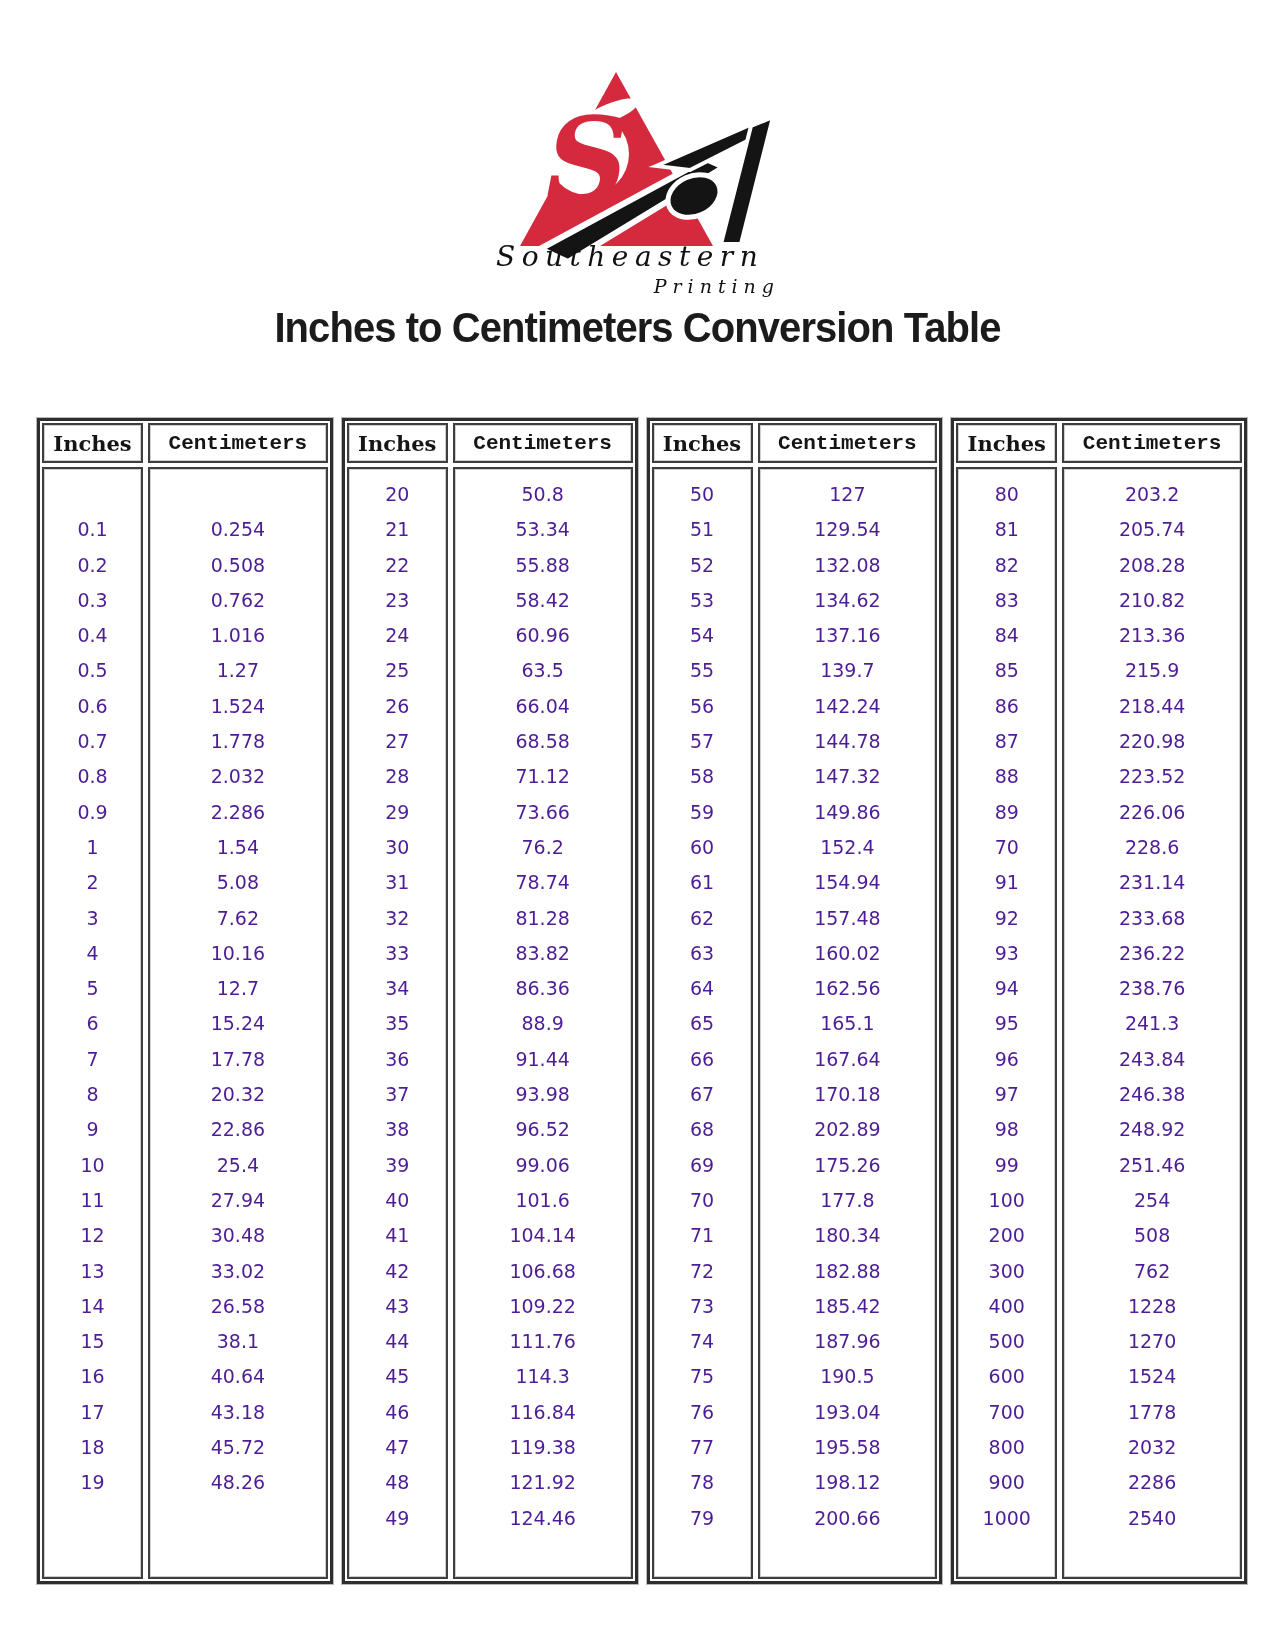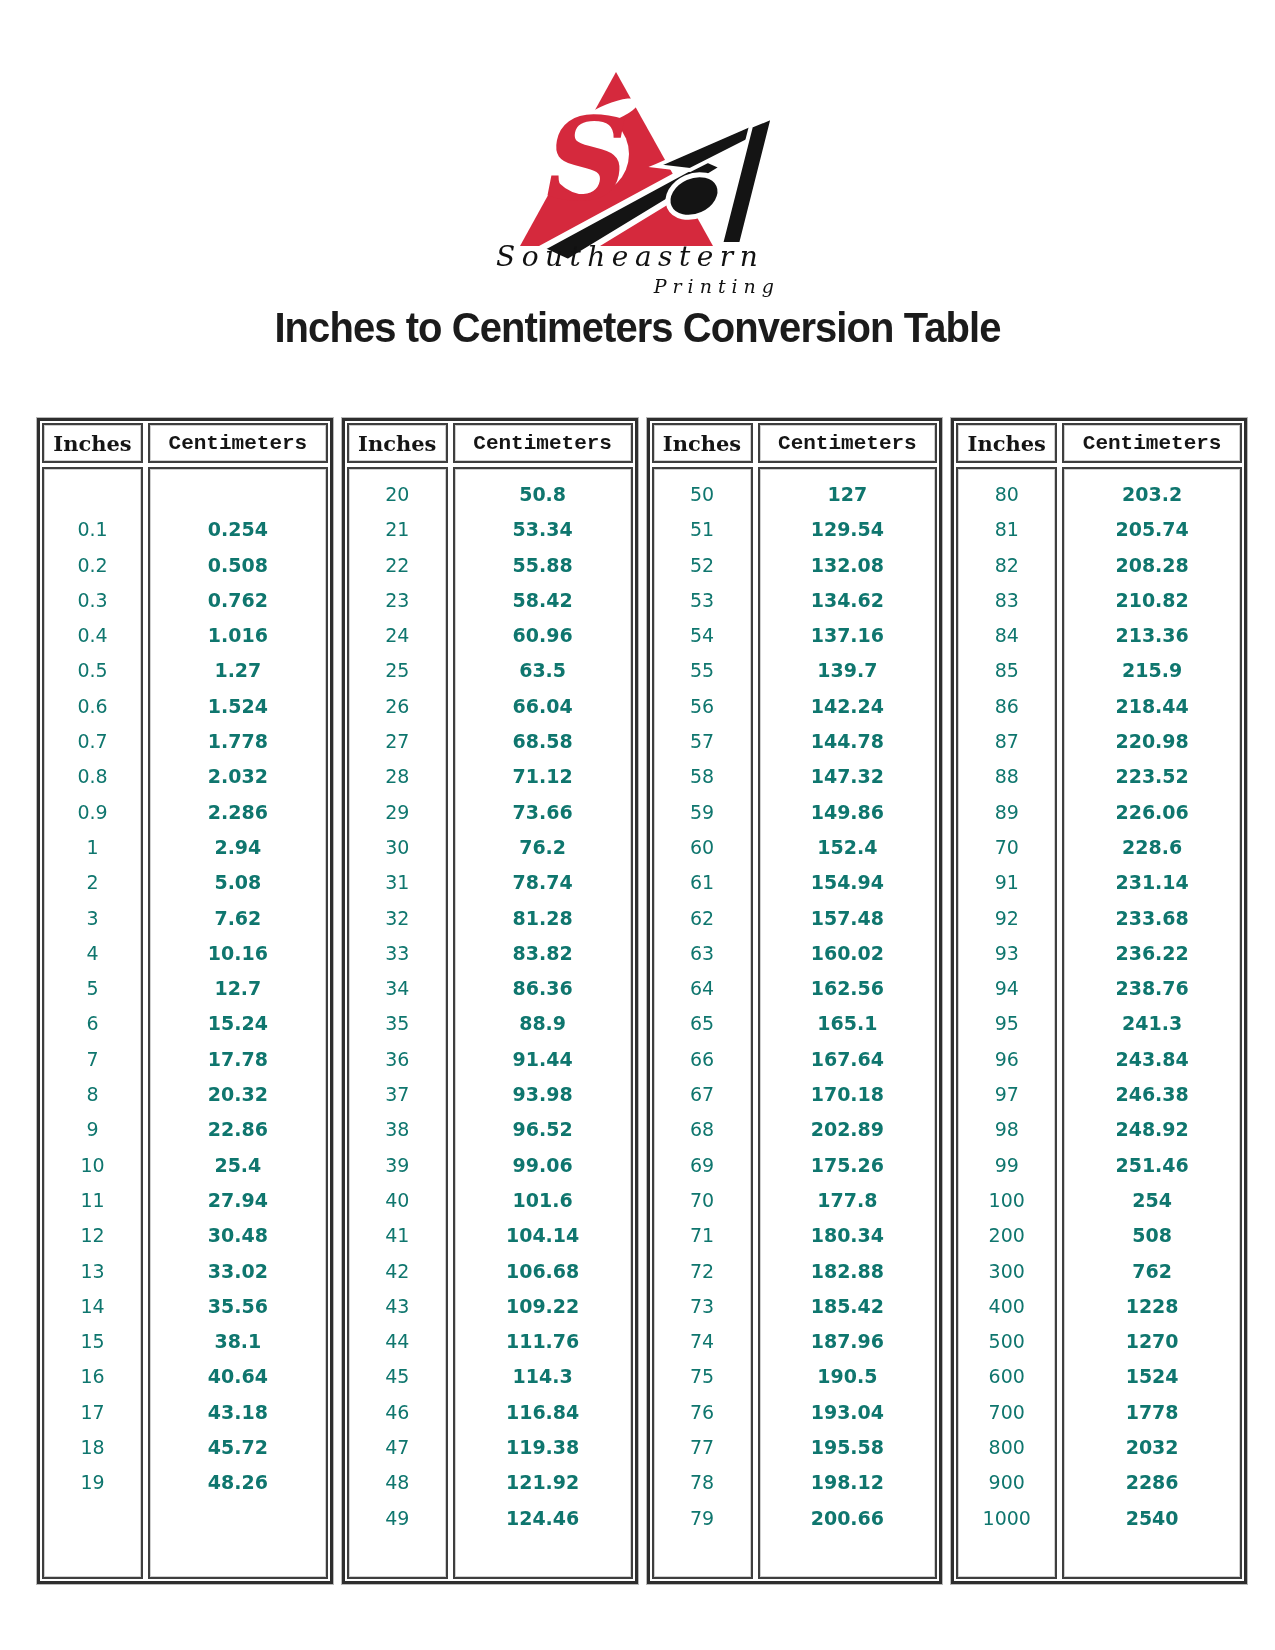--- a/index.html
+++ b/index.html
@@ -66,25 +66,25 @@
   .body-row { display:flex; gap:5px; }
   .bcell {
     border:2px solid #3e3e3e;
     box-shadow:0 0 0 1px #cfcfcf inset;
     height:1112px;
     box-sizing:border-box;
     padding-top:8px;
     text-align:center;
     font-family:"DejaVu Sans", sans-serif;
     font-size:19px;
-    color:#0f766e;
+    color:#4c1d95;
     overflow:hidden;
   }
   .bcell.col-in { width:101px; flex:none; }
-  .bcell.col-cm { flex:1;font-weight:bold; }
+  .bcell.col-cm { flex:1; }
   .num-line { height:35.3px; line-height:35.3px; white-space:pre; }
 </style>
 </head>
 <body>
 
 <div class="logo-wrap">
   <svg width="300" height="232" viewBox="0 0 300 232">
 
     <polygon points="128,6 225,180 32,180" fill="#d5293d"></polygon>
 
@@ -151,34 +151,34 @@
           <div class="num-line">&nbsp;</div>
           <div class="num-line">0.254</div>
           <div class="num-line">0.508</div>
           <div class="num-line">0.762</div>
           <div class="num-line">1.016</div>
           <div class="num-line">1.27</div>
           <div class="num-line">1.524</div>
           <div class="num-line">1.778</div>
           <div class="num-line">2.032</div>
           <div class="num-line">2.286</div>
-          <div class="num-line">2.94</div>
+          <div class="num-line">1.54</div>
           <div class="num-line">5.08</div>
           <div class="num-line">7.62</div>
           <div class="num-line">10.16</div>
           <div class="num-line">12.7</div>
           <div class="num-line">15.24</div>
           <div class="num-line">17.78</div>
           <div class="num-line">20.32</div>
           <div class="num-line">22.86</div>
           <div class="num-line">25.4</div>
           <div class="num-line">27.94</div>
           <div class="num-line">30.48</div>
           <div class="num-line">33.02</div>
-          <div class="num-line">35.56</div>
+          <div class="num-line">26.58</div>
           <div class="num-line">38.1</div>
           <div class="num-line">40.64</div>
           <div class="num-line">43.18</div>
           <div class="num-line">45.72</div>
           <div class="num-line">48.26</div>
         </div>
     </div>
   </div>
 
   <div class="conv-table">

